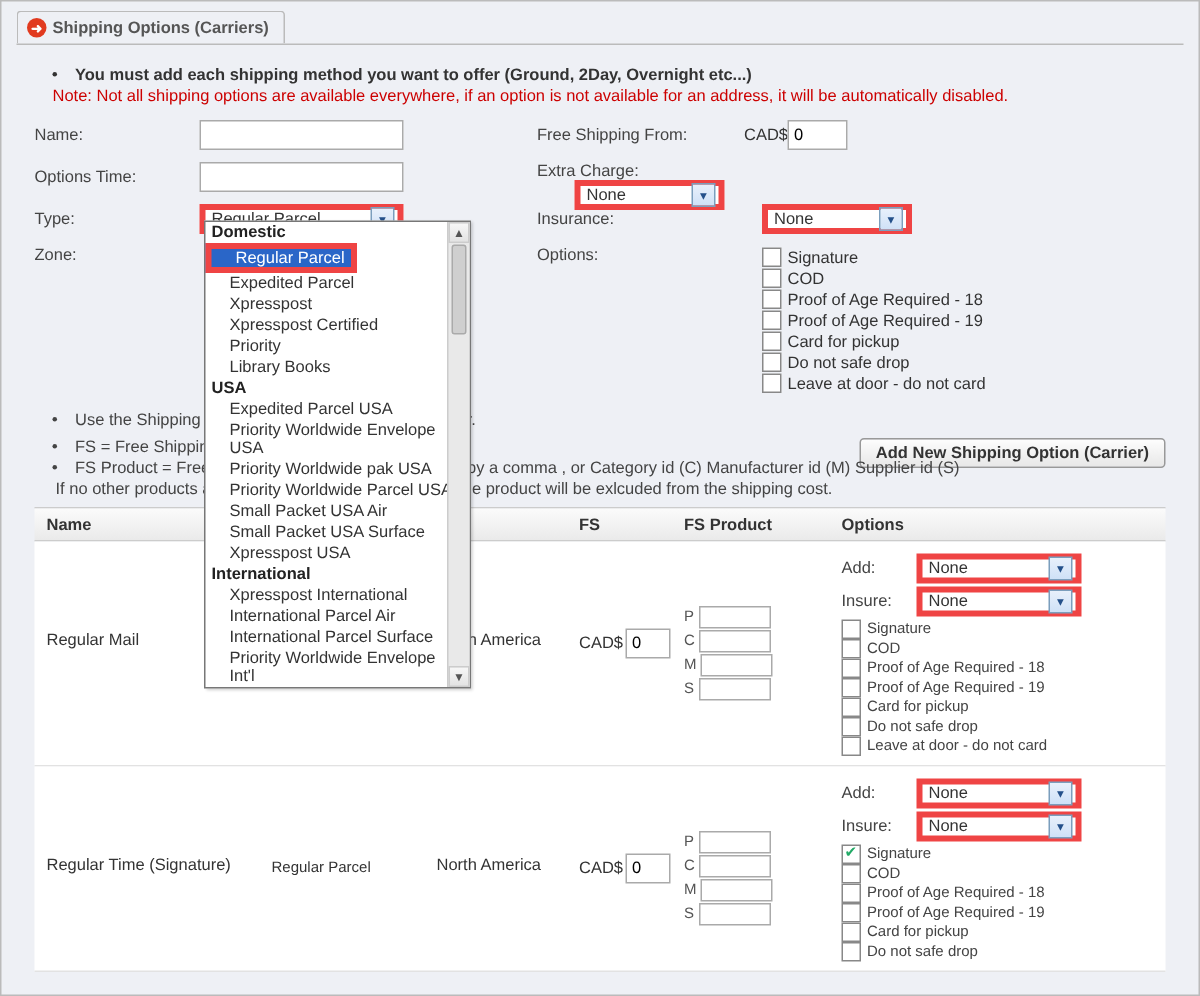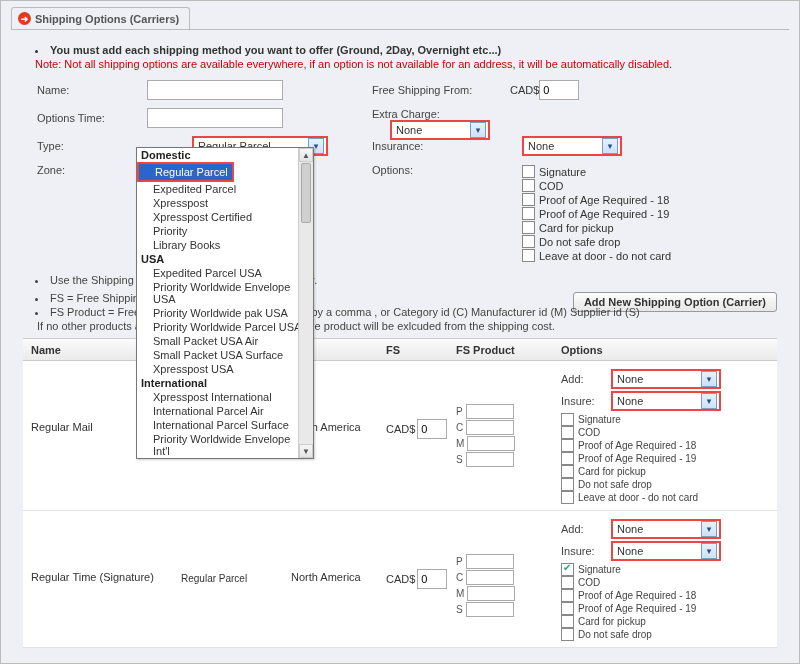--- a/index.html
+++ b/index.html
@@ -48,26 +48,26 @@
   .bullets { margin: 4px 0 0 4px; padding: 0; list-style: disc inside; color:#4a4a5a;}
   .bullets li { margin: 0 0 2px 8px; }
   .bullets li.strong { font-weight: bold; color:#333;}
   .note-red { color: #c00; margin: 0 0 2px 12px; }
   .form-area {
     position: relative;
     margin-top: 10px;
     height: 190px;
   }
   .form-row { position:absolute; display:flex; align-items:center; }
-  .lbl { width: 110px; color:#444;margin-left:14px; }
+  .lbl { width: 110px; color:#444; }
   .tin {
     height: 20px; border:1px solid #aaa; background:#fff; padding:1px 3px; font-size:11px;
   }
   .sel {
-    height: 20px; border:2px solid #ef4444; background:#fff; font-size:11px;
+    height: 20px; border:4px solid #ef4444; background:#fff; font-size:11px;
     display:inline-flex; align-items:center; justify-content:space-between;
     padding: 0 2px 0 4px;
   }
   .selbtn {
     width:16px; height:16px; border:1px solid #7b9ebd;
     background: linear-gradient(#e8f0fb,#cfe1f7);
     display:inline-flex; align-items:center; justify-content:center;
     margin-left:4px;
   }
   .selbtn::after { content:"▾"; font-size:9px; color:#24508a;}
@@ -152,21 +152,21 @@
     <div class="form-area">
 
       <div class="form-row" style="top:0; left:0;">
         <span class="lbl">Name:</span>
         <input class="tin" style="width: 136px;">
       </div>
       <div class="form-row" style="top:28px; left:0;">
         <span class="lbl">Options Time:</span>
         <input class="tin" style="width: 136px;">
       </div>
-      <div class="form-row" style="top:56px; left:0;gap:45px;">
+      <div class="form-row" style="top:56px; left:0;">
         <span class="lbl">Type:</span>
         <div class="sel" style="width:136px">
           <span>Regular Parcel</span>
           <span class="selbtn"></span>
         </div>
       </div>
       <div class="form-row" style="top:84px; left:0;">
         <span class="lbl">Zone:</span>
       </div>
 

